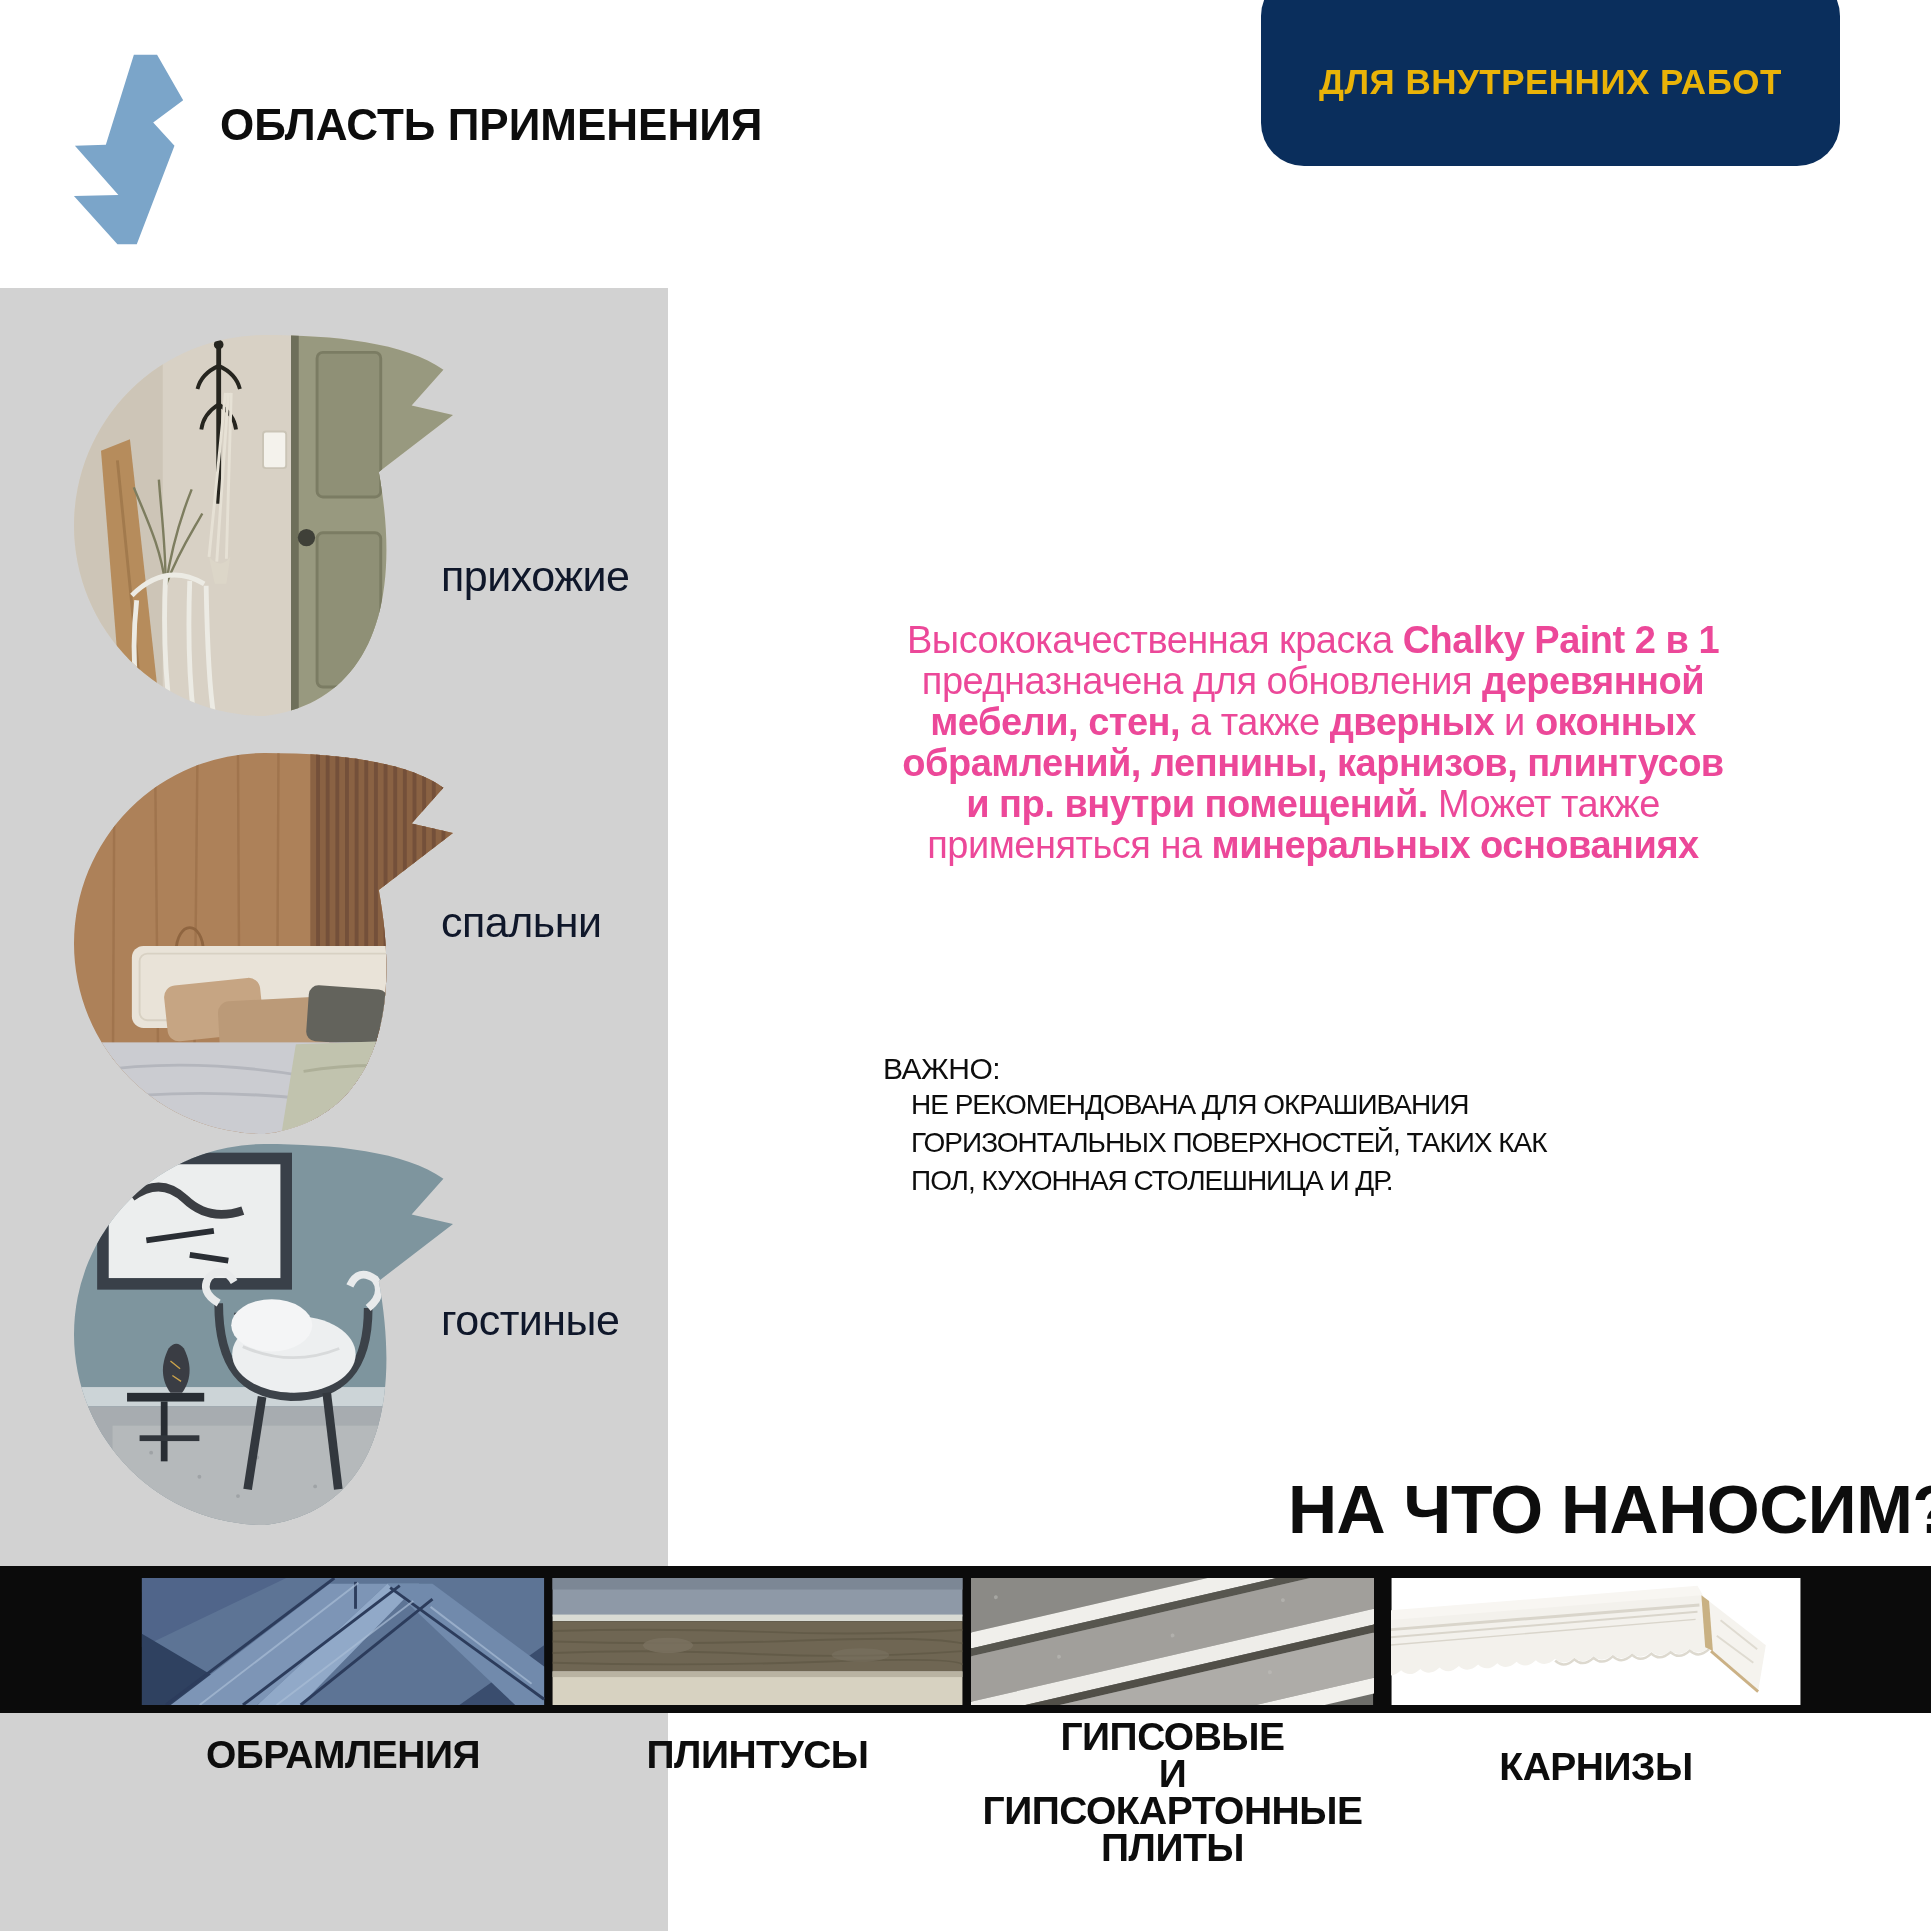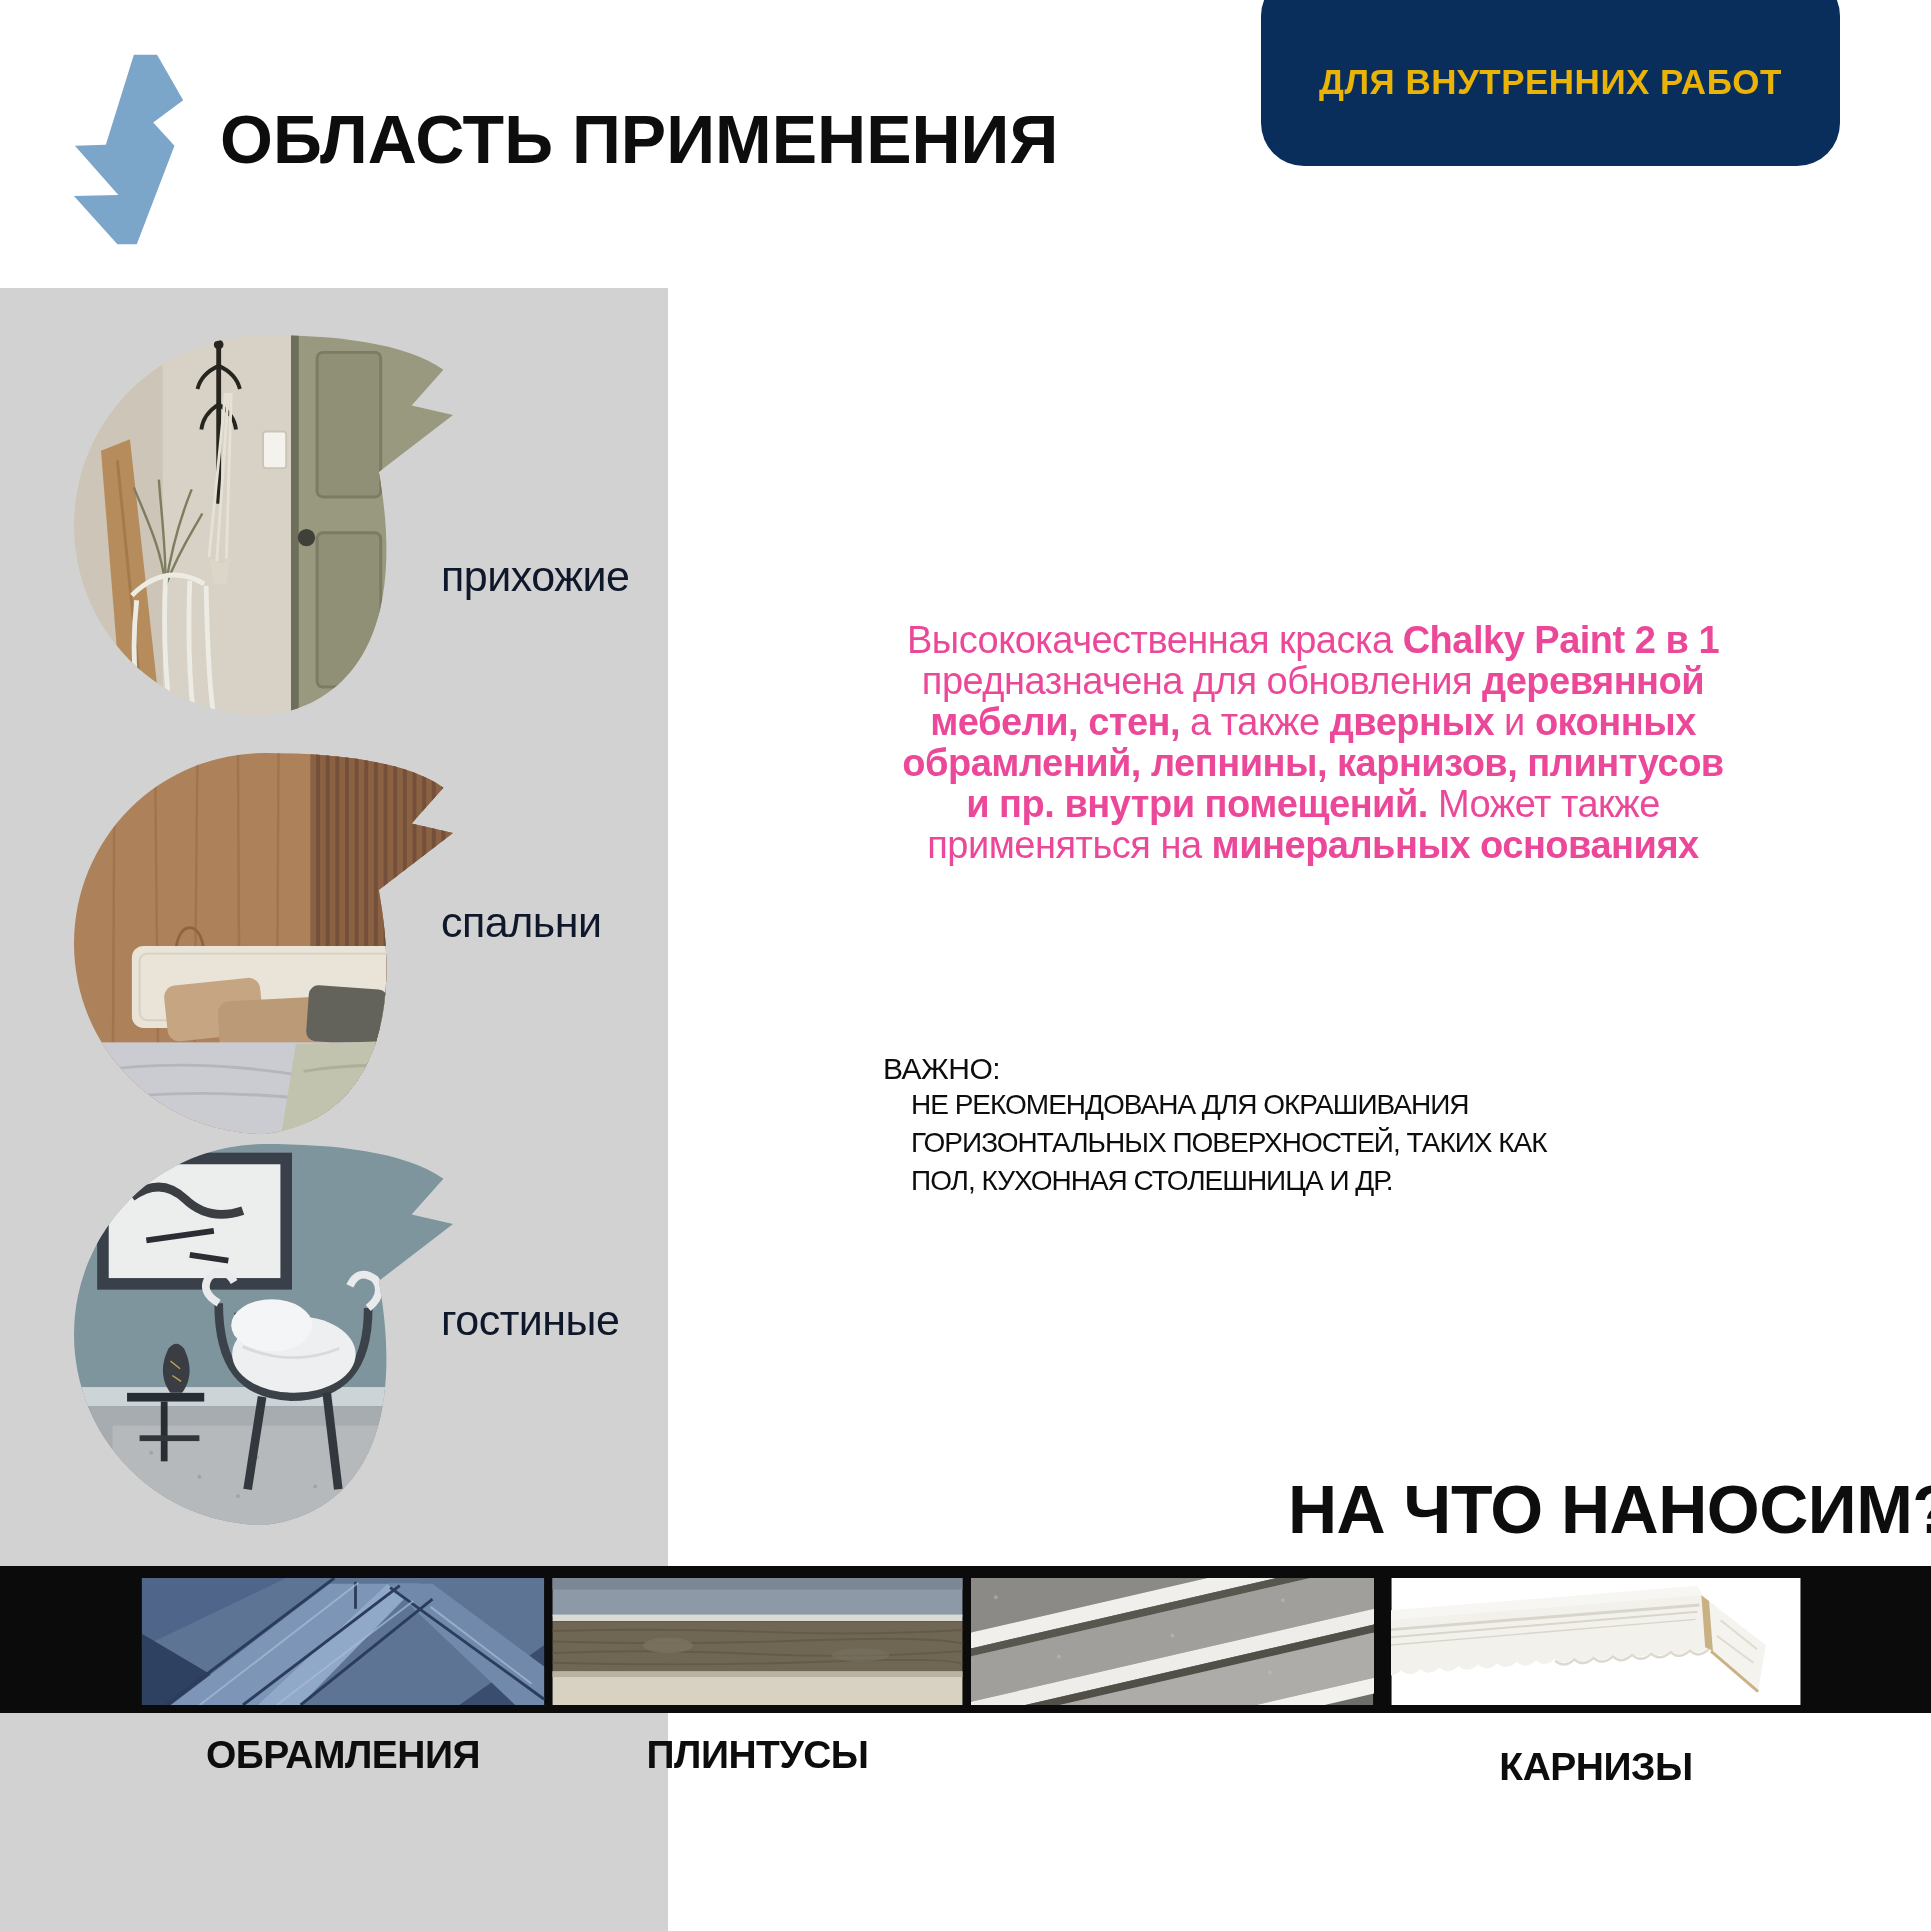--- a/index.html
+++ b/index.html
@@ -1,21 +1,21 @@
 <!DOCTYPE html>
 <html><head>
 <meta charset="utf-8">
 <style>
   html,body{margin:0;padding:0;background:#ffffff;}
   #canvas{position:relative;width:1931px;height:1931px;background:#ffffff;overflow:hidden;
           font-family:"Liberation Sans", sans-serif;color:#131313;}
   .abs{position:absolute;}
 
   
-  .page-title{left:220px;top:100px;font-size:68px;font-weight:bold;letter-spacing:0px;color:#0d0d0d;white-space:nowrap;}
+  .page-title{left:220px;top:100px;font-size:44px;font-weight:bold;letter-spacing:0px;color:#0d0d0d;white-space:nowrap;}
   .badge{left:1261px;top:-27px;width:579px;height:193px;background:#0a2e5c;border-radius:43px;
          display:flex;align-items:center;justify-content:center;}
   .badge span{color:#eab308;font-weight:bold;font-size:35px;letter-spacing:0.5px;white-space:nowrap;margin-top:25px;}
 
   
   .left-panel{left:0;top:288px;width:668px;height:1643px;background:#d2d2d2;}
 
   
   .room{width:381px;height:381px;left:74px;}
   .room svg{display:block;}
@@ -304,16 +304,19 @@
                q-11 10 -20 1.5 q-11 10 -20 1.5 q-11 10 -20 1.5 q-11 10 -20 1.5" fill="none" stroke="#ddd9cf" stroke-width="2.5"></path>
       <polygon points="322,18 389,70 381,118 332,76" fill="#f5f3ee"></polygon>
       <polygon points="322,18 330,24 334,76 326,72" fill="#c9b183"></polygon>
       <path d="M342 44 L380 74 M338 60 L376 88" stroke="#dfdbd1" stroke-width="2"></path>
       <path d="M332 76 L381 118" stroke="#cbb185" stroke-width="3"></path>
     </svg>
   </div>
 
   <div class="abs strip-label" style="left:141px;width:404px;top:1736px">ОБРАМЛЕНИЯ</div>
   <div class="abs strip-label" style="left:552px;width:411px;top:1736px">ПЛИНТУСЫ</div>
+  <div class="abs strip-label" style="left:971px;width:403px;top:1718px">ГИПСОВЫЕ
+И ГИПСОКАРТОННЫЕ
+ПЛИТЫ</div>
   <div class="abs strip-label" style="left:1391px;width:410px;top:1748px">КАРНИЗЫ</div>
 
 </div>
 
 
 </body></html>

